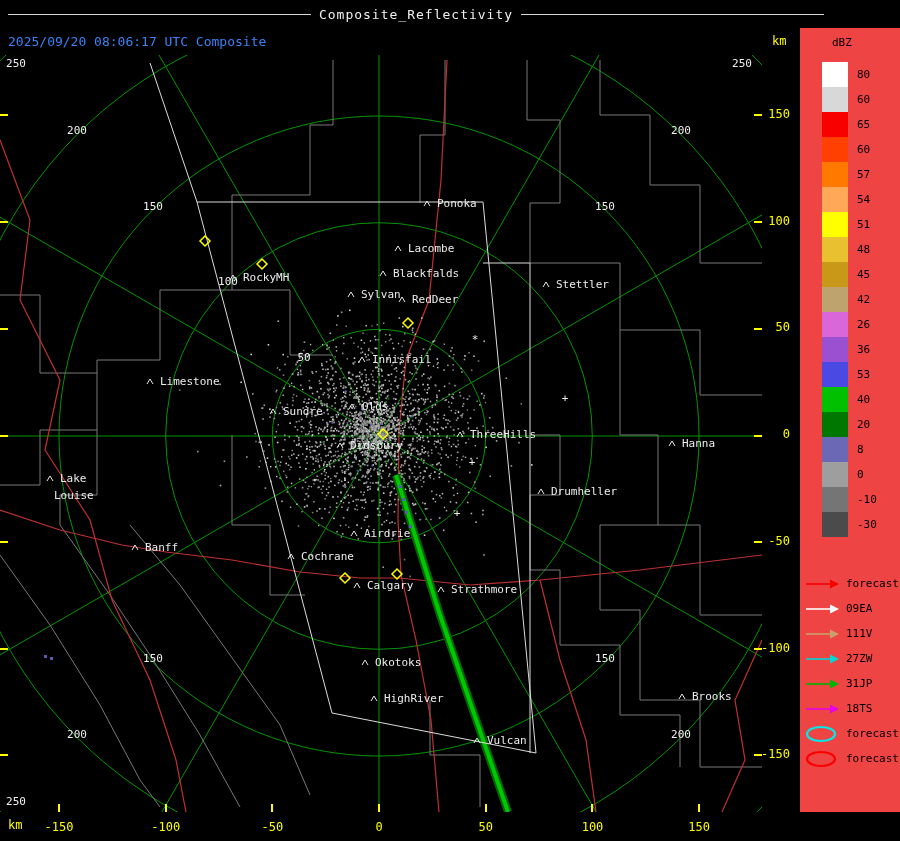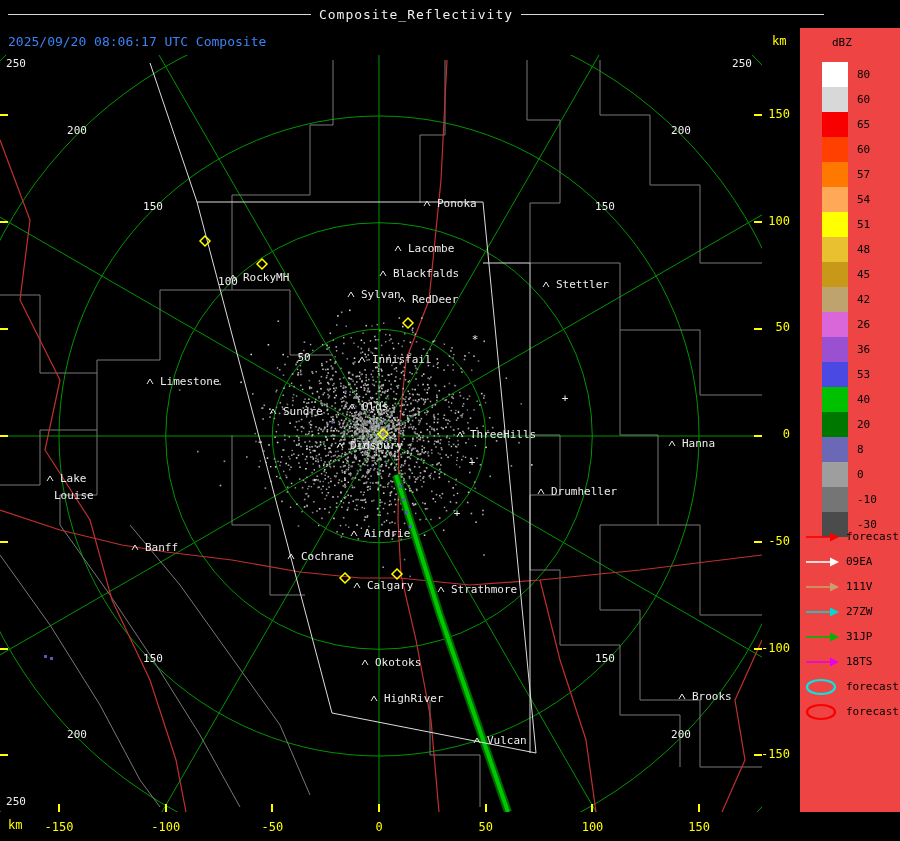--- a/index.html
+++ b/index.html
@@ -23,21 +23,21 @@
   .km-bottom{position:absolute;top:818px;left:8px;color:#ffff00;font-size:12px;}
   .panel{
     position:absolute;left:800px;top:28px;width:100px;height:784px;
     background:#ef4444;color:#000;
   }
   .dbz{position:absolute;top:8px;left:32px;font-size:11px;}
   .colorbar{position:absolute;top:34px;left:10px;margin-left:12px;}
   .cb-row{display:flex;height:25px;align-items:stretch;}
   .cb-swatch{width:26px;height:25px;}
   .cb-label{font-size:11px;line-height:25px;margin-left:9px;}
-  .legend{position:absolute;top:496px;left:4px;}
+  .legend{position:absolute;top:543px;left:4px;}
   .lg-row{display:flex;height:25px;align-items:center;}
   .lg-label{font-size:11px;margin-left:4px;}
 </style>
 </head>
 <body>
 
 <div class="titlebar">
   <div class="line"></div>
   <div class="title">Composite_Reflectivity</div>
   <div class="line"></div>

